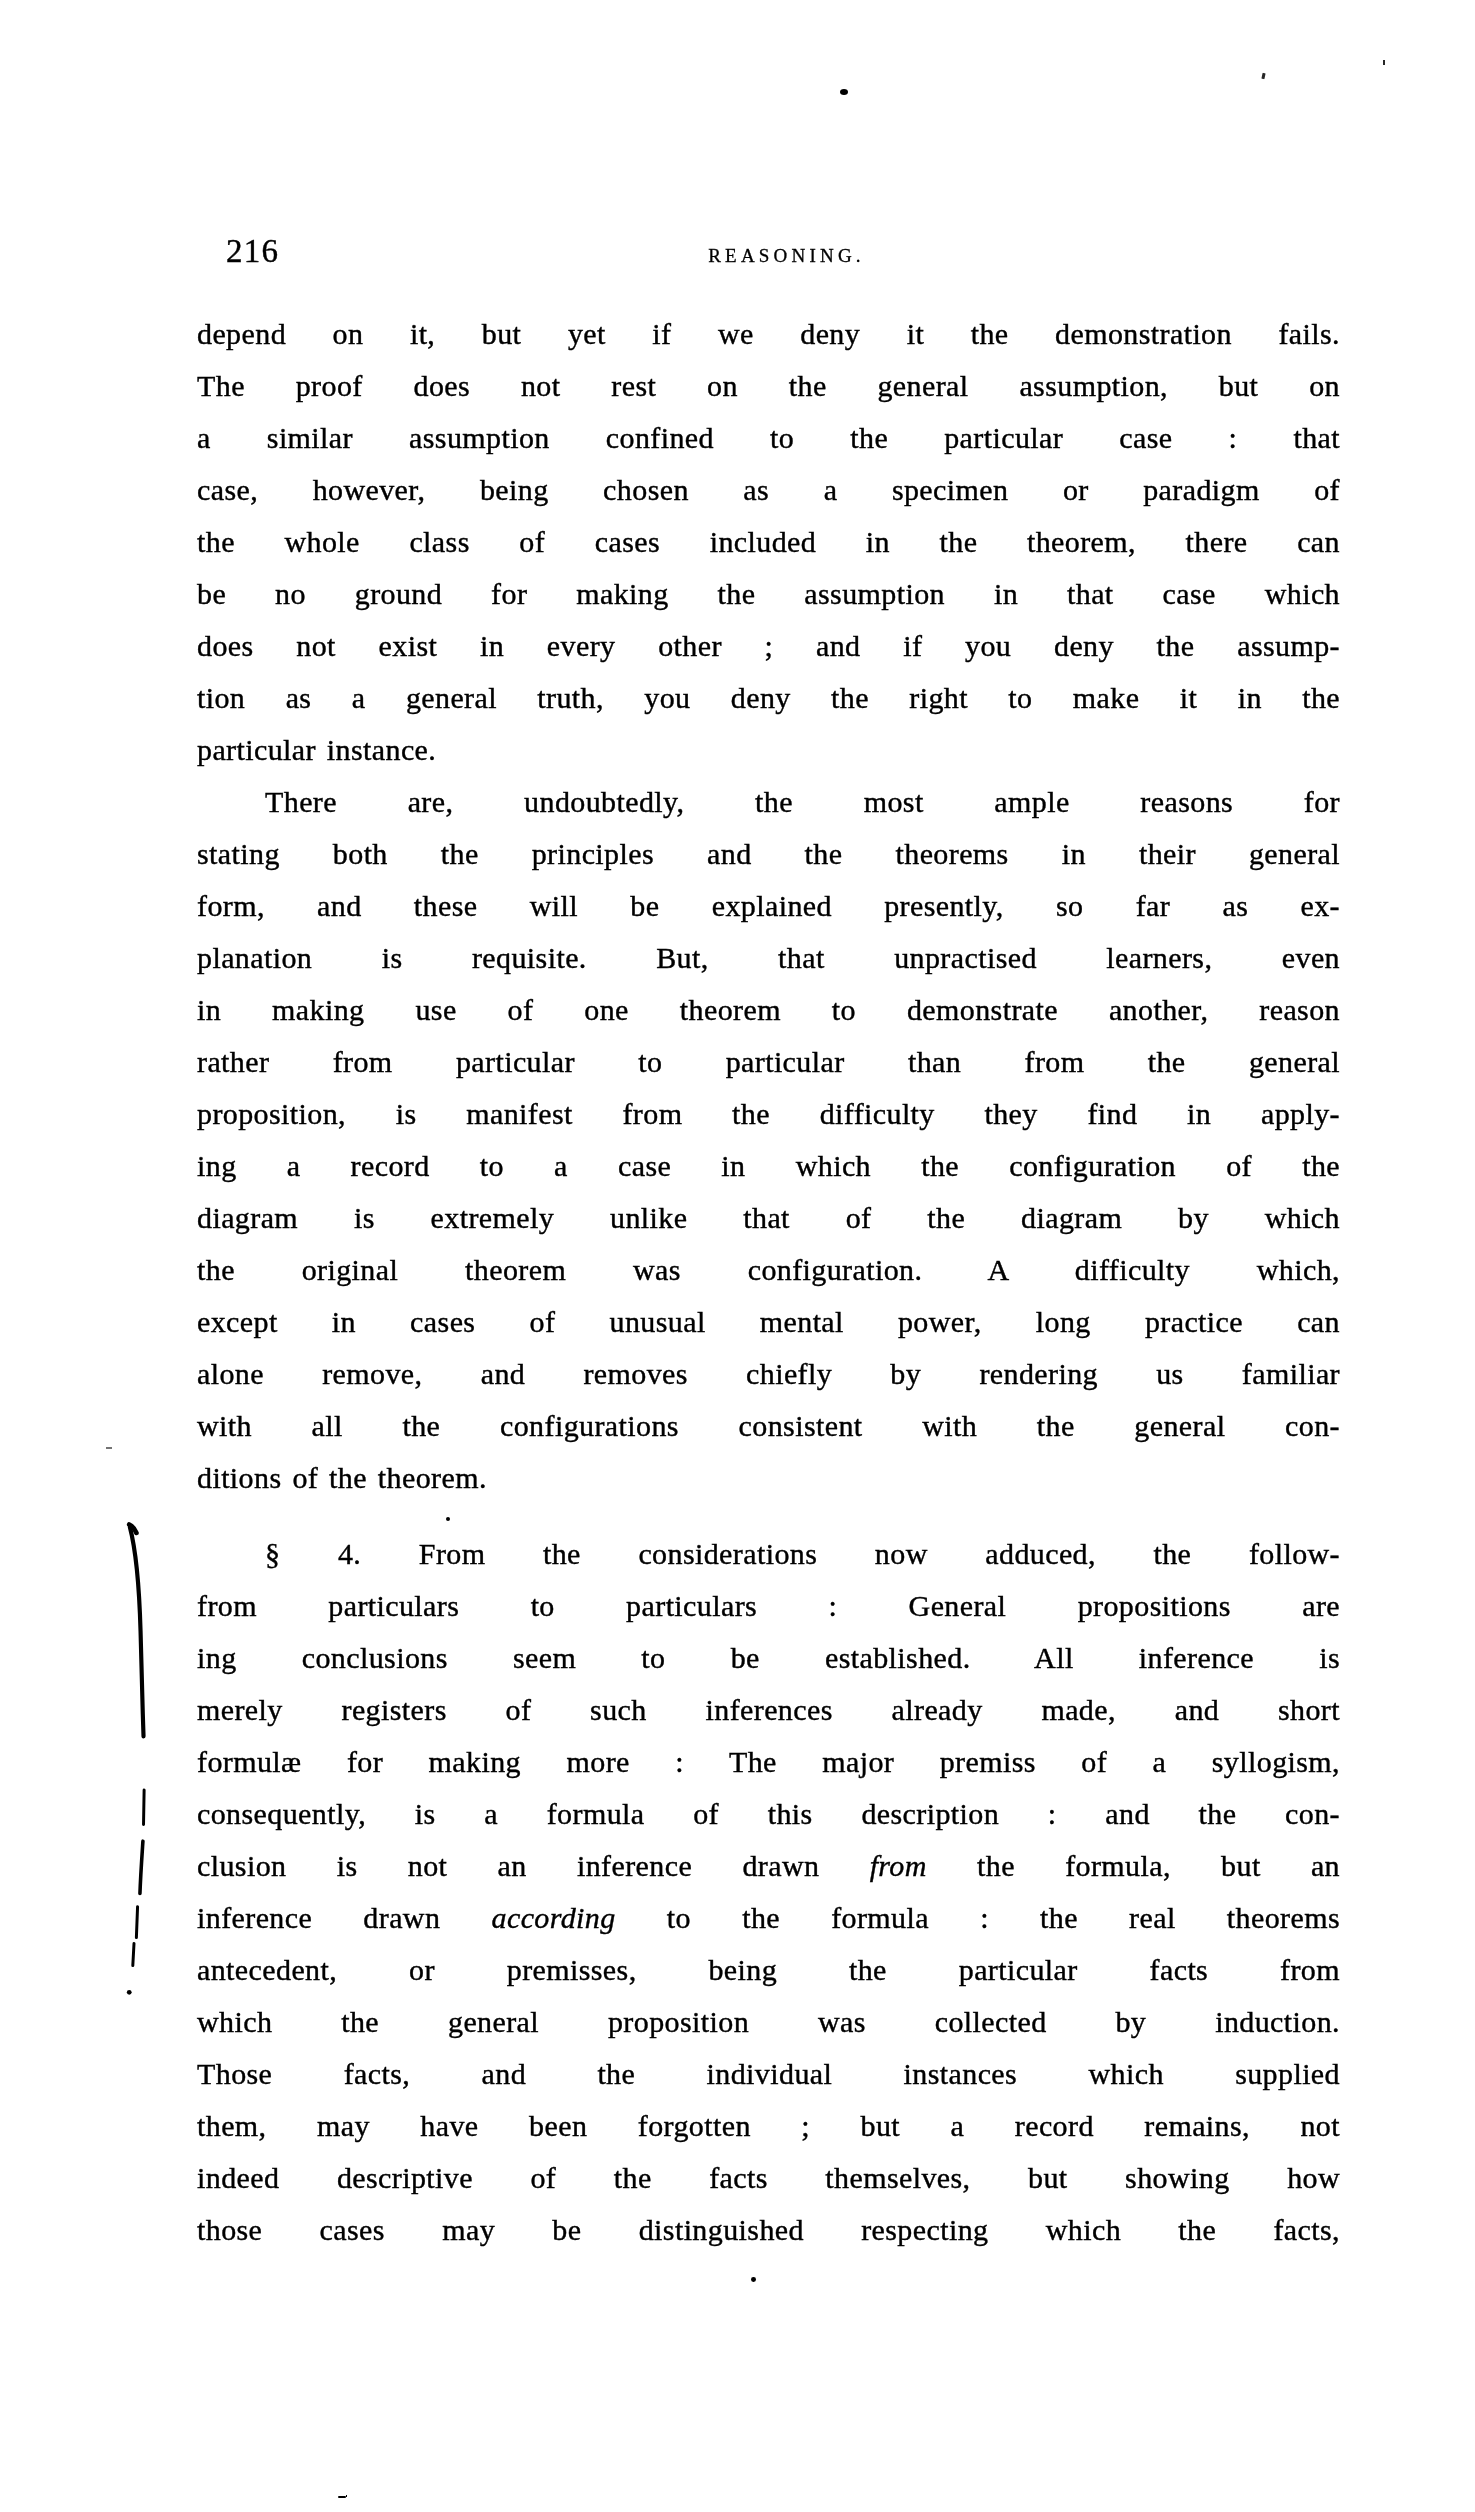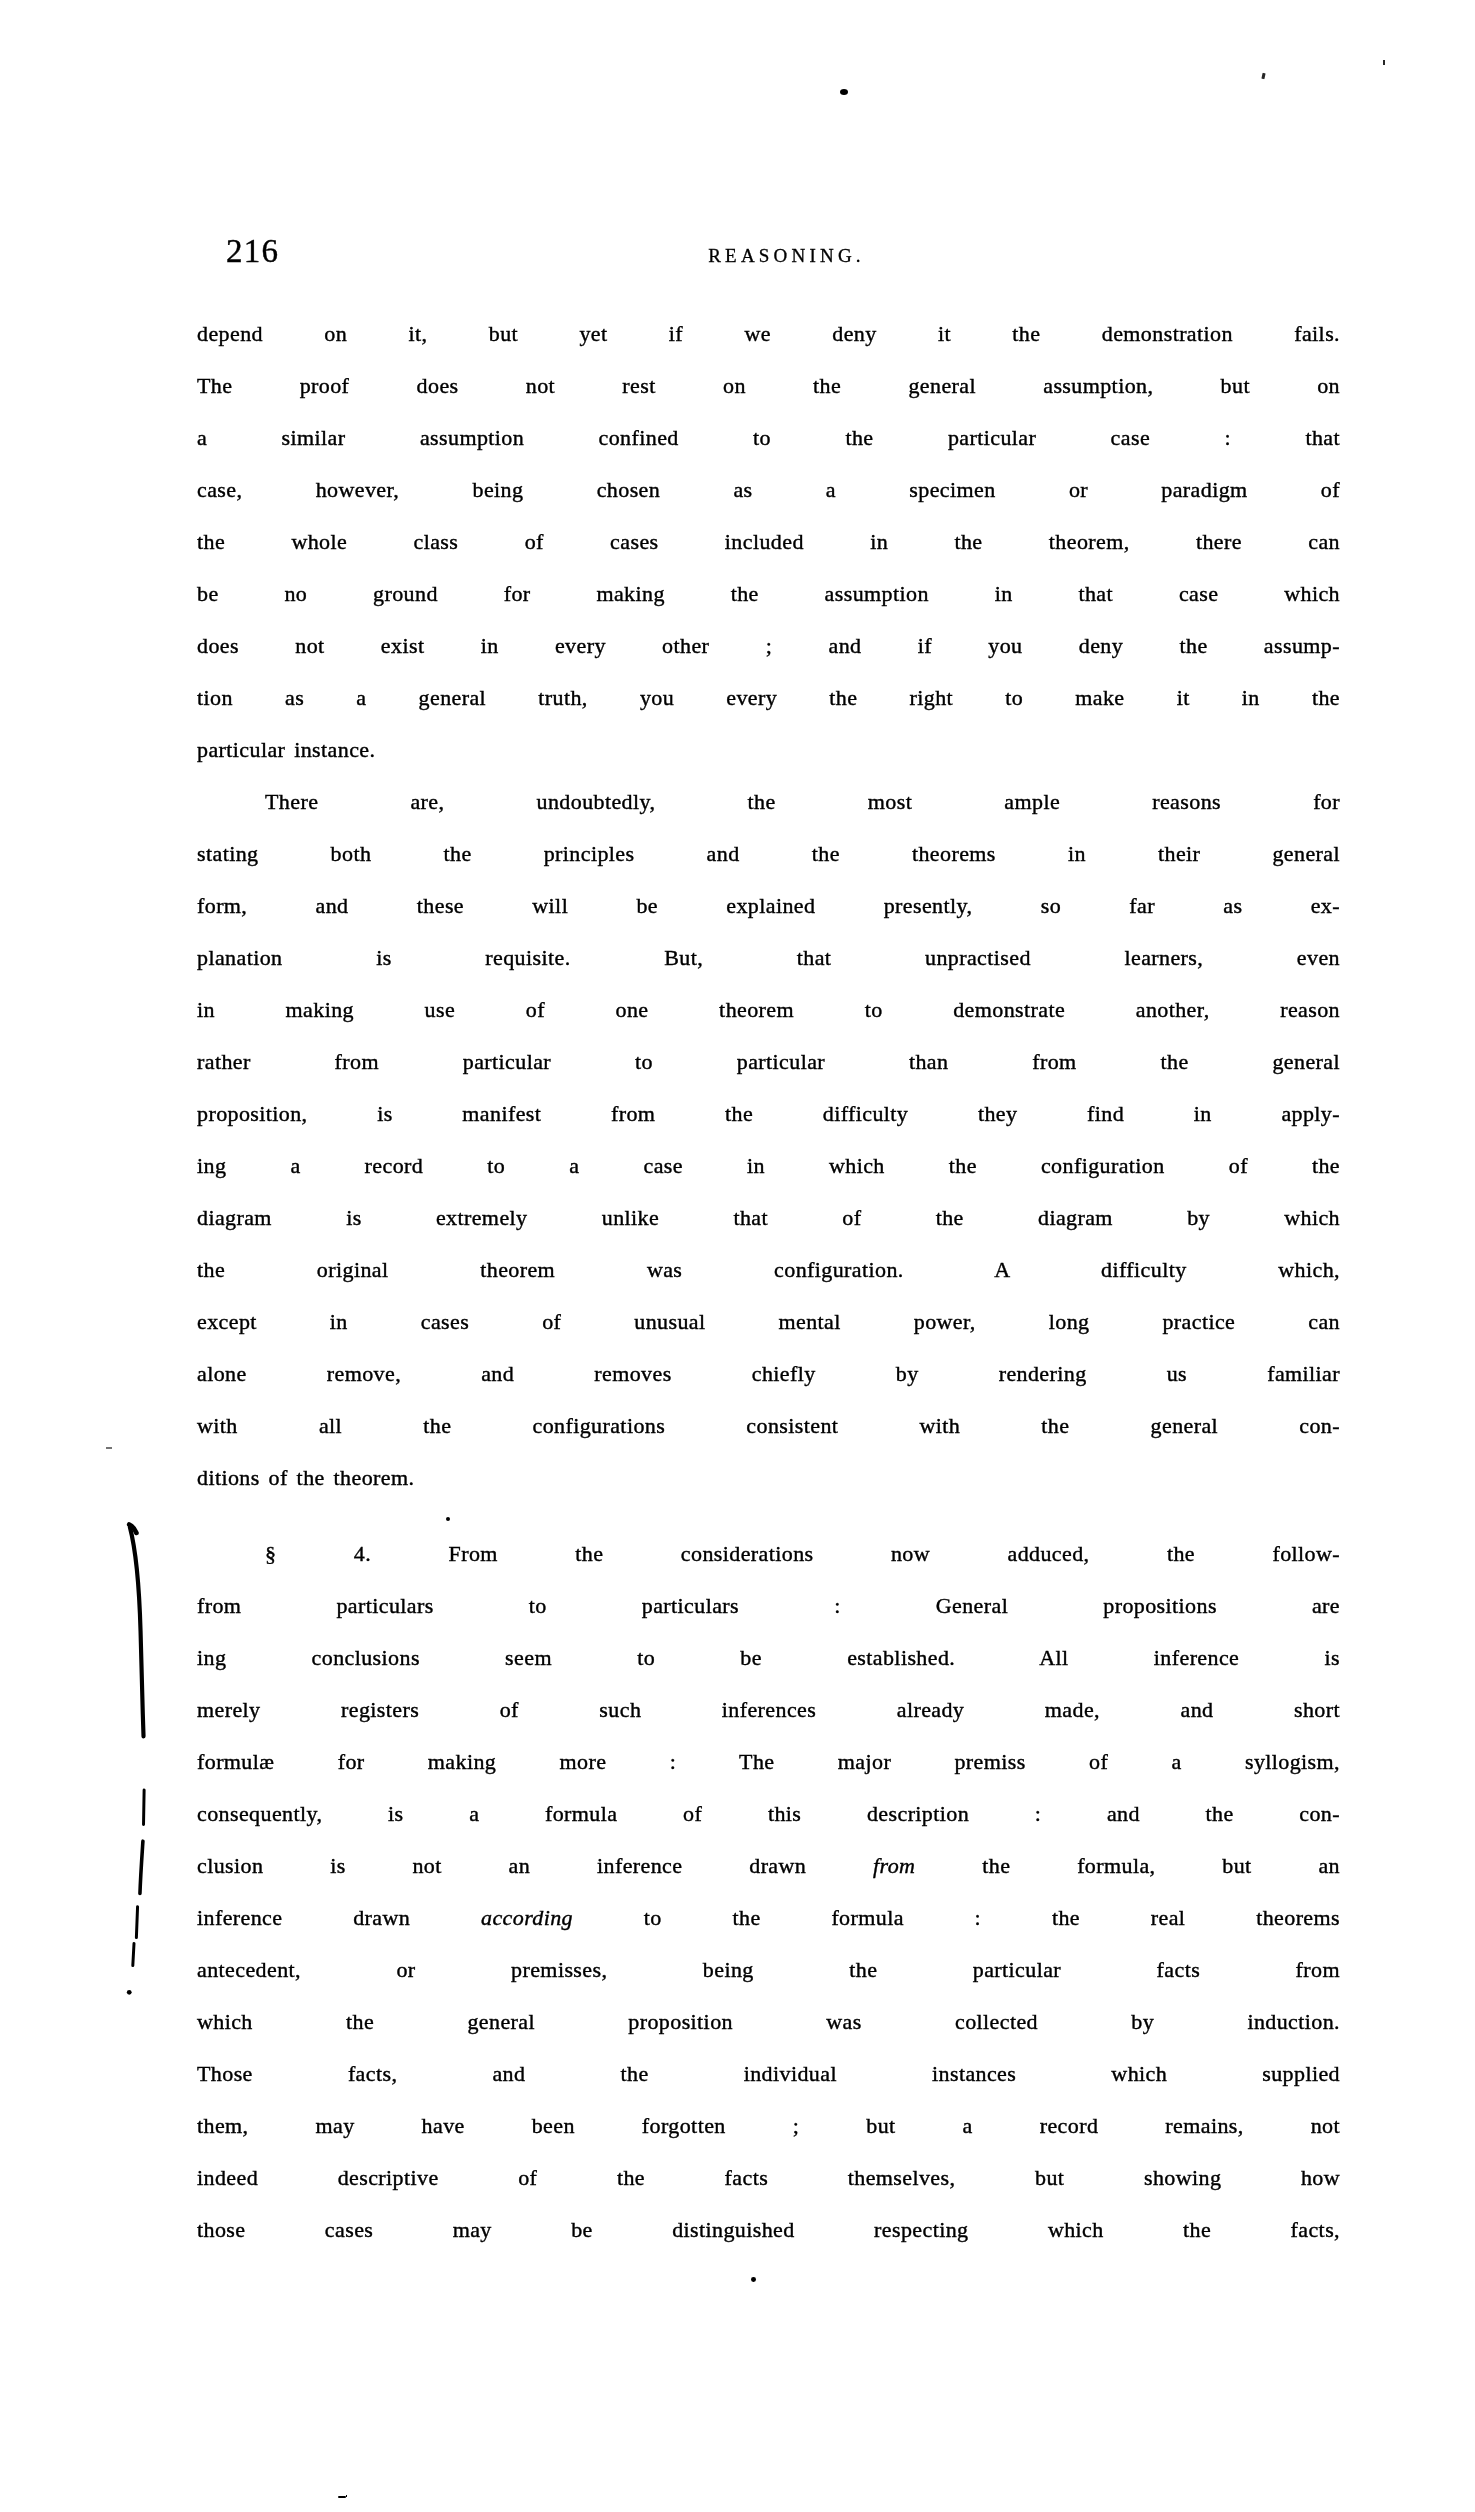--- a/index.html
+++ b/index.html
@@ -30,21 +30,21 @@
     -webkit-text-stroke: 0.3px #000;
   }
 
   
   .body-text {
     position: absolute;
     left: 197px; top: 308px;
     width: 1143px;
   }
   .line {
-    font-size: 22px;
+    font-size: 30px;
     line-height: 52px;
     letter-spacing: 0.4px;
     word-spacing: 3px;
     white-space: normal;
     text-align: justify;
     text-align-last: justify;
     -webkit-text-stroke: 0.4px #000;
   }
   .line.noj { text-align-last: left; }
   .line.ind { text-indent: 68px; }
@@ -75,21 +75,21 @@
   </div>
 
   <div class="body-text">
       <div class="line"><span>depend on it, but yet if we deny it the demonstration fails.</span></div>
       <div class="line"><span>The proof does not rest on the general assumption, but on</span></div>
       <div class="line"><span>a similar assumption confined to the particular case : that</span></div>
       <div class="line"><span>case, however, being chosen as a specimen or paradigm of</span></div>
       <div class="line"><span>the whole class of cases included in the theorem, there can</span></div>
       <div class="line"><span>be no ground for making the assumption in that case which</span></div>
       <div class="line"><span>does not exist in every other ; and if you deny the assump-</span></div>
-      <div class="line"><span>tion as a general truth, you every the right to make it in the</span></div>
+      <div class="line"><span>tion as a general truth, you deny the right to make it in the</span></div>
       <div class="line noj"><span>particular instance.</span></div>
       <div class="line ind"><span>There are, undoubtedly, the most ample reasons for</span></div>
       <div class="line"><span>stating both the principles and the theorems in their general</span></div>
       <div class="line"><span>form, and these will be explained presently, so far as ex-</span></div>
       <div class="line"><span>planation is requisite. But, that unpractised learners, even</span></div>
       <div class="line"><span>in making use of one theorem to demonstrate another, reason</span></div>
       <div class="line"><span>rather from particular to particular than from the general</span></div>
       <div class="line"><span>proposition, is manifest from the difficulty they find in apply-</span></div>
       <div class="line"><span>ing a record to a case in which the configuration of the</span></div>
       <div class="line"><span>diagram is extremely unlike that of the diagram by which</span></div>

